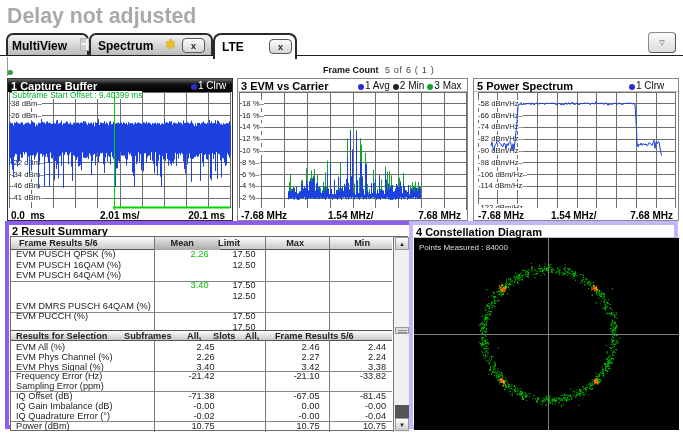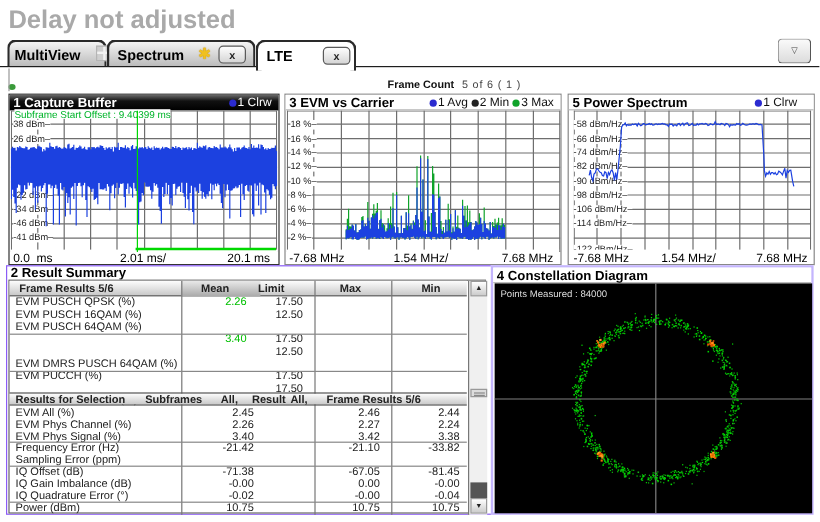--- a/index.html
+++ b/index.html
@@ -21,21 +21,21 @@
 #framecount{position:absolute;left:323px;top:65px;font-size:9px;color:#111;font-weight:bold}
 #framecount span{font-weight:normal;color:#444}
 #greendot{position:absolute;left:7px;top:70px;width:6px;height:5px;border-radius:50%;background:#3a9a3a}
 #leftline{position:absolute;left:7px;top:57px;width:1px;height:19px;background:#999}
 
 .panel{position:absolute;background:#fff}
 .ptitle{position:absolute;left:0;top:0;right:0;height:13px;font-size:11px;font-weight:bold;color:#000;background:#fff;border-bottom:1px solid #bbb}
 .ptitle .t{position:absolute;left:3px;top:1px;white-space:nowrap}
 .dot{display:inline-block;width:6px;height:6px;border-radius:50%;vertical-align:-0.5px;margin-right:1px}
 .leg{position:absolute;top:1px;font-size:10px;font-weight:normal;color:#111;white-space:nowrap}
-.axis{position:absolute;left:1px;right:1px;bottom:1px;height:11px;background:#fff;font-size:10px;font-weight:normal;color:#000}
+.axis{position:absolute;left:1px;right:1px;bottom:1px;height:11px;background:#fff;font-size:10px;font-weight:bold;color:#000}
 .axis span{top:1.5px}
 .yl{position:absolute;font-size:7.7px;color:#222;background:#fff;line-height:8px;white-space:nowrap;transform:translateY(-4px)}
 .sigsvg{pointer-events:none}
 svg{position:absolute;display:block}
 </style></head><body>
 <div id="app">
     <div id="delay">Delay not adjusted</div>
     <div id="tabline"></div>
     <div class="tab" id="tab1" style="left:6px;width:83px">
       <span class="lbl" style="left:4px">MultiView</span>
@@ -192,21 +192,21 @@
       <div class="yl" style="left:4px;top:129px">-122 dBm/Hz–</div>
       <svg class="sigsvg" style="left:4px;top:13px;z-index:5" width="198" height="118" viewBox="0 0 198 118">
         <path d="M13.0 54.1 L14.0 49.8 L15.0 55.9 L16.0 58.6 L17.0 53.1 L18.0 52.1 L19.0 49.0 L20.0 48.6 L21.0 50.3 L22.0 51.5 L23.0 52.0 L24.0 54.2 L25.0 54.6 L26.0 51.1 L27.0 51.9 L28.0 56.9 L29.0 51.7 L30.0 53.6 L31.0 50.6 L32.0 49.6 L33.0 52.1 L34.0 58.3 L35.0 51.8 L36.0 57.7 L37.0 49.4 L39.0 29.5 L40.0 14.0 L41.0 12.2 L42.0 11.9 L43.0 10.5 L44.0 12.9 L45.0 11.7 L46.0 12.4 L47.0 12.1 L48.0 12.3 L49.0 11.3 L50.0 11.9 L51.0 11.5 L52.0 11.3 L53.0 12.9 L54.0 10.8 L55.0 11.9 L56.0 12.8 L57.0 12.2 L58.0 11.1 L59.0 11.1 L60.0 12.2 L61.0 11.7 L62.0 11.6 L63.0 11.0 L64.0 11.8 L65.0 11.1 L66.0 12.3 L67.0 12.2 L68.0 11.3 L69.0 11.2 L70.0 11.8 L71.0 11.3 L72.0 11.6 L73.0 11.2 L74.0 10.9 L75.0 11.4 L76.0 11.2 L77.0 12.0 L78.0 12.1 L79.0 13.3 L80.0 11.4 L81.0 11.7 L82.0 11.4 L83.0 13.0 L84.0 12.1 L85.0 12.1 L86.0 12.9 L87.0 11.1 L88.0 10.9 L89.0 12.6 L90.0 11.4 L91.0 10.6 L92.0 12.5 L93.0 11.1 L94.0 10.6 L95.0 10.5 L96.0 12.6 L97.0 12.4 L98.0 11.6 L99.0 10.9 L100.0 12.6 L101.0 12.2 L102.0 12.5 L103.0 11.0 L104.0 12.1 L105.0 11.3 L106.0 11.3 L107.0 10.9 L108.0 11.4 L109.0 11.5 L110.0 10.9 L111.0 11.4 L112.0 12.6 L113.0 12.1 L114.0 11.1 L115.0 11.6 L116.0 12.0 L117.0 11.6 L118.0 9.5 L119.0 11.8 L120.0 11.4 L121.0 11.4 L122.0 11.9 L123.0 10.9 L124.0 11.1 L125.0 11.5 L126.0 12.6 L127.0 10.9 L128.0 11.2 L129.0 11.8 L130.0 13.6 L131.0 11.8 L132.0 12.5 L133.0 11.9 L134.0 12.1 L135.0 12.3 L136.0 11.0 L137.0 11.6 L138.0 10.9 L139.0 12.4 L140.0 11.9 L141.0 10.8 L142.0 11.5 L143.0 12.2 L144.0 12.3 L145.0 12.1 L146.0 11.8 L147.0 11.3 L148.0 11.6 L149.0 11.2 L150.0 11.2 L151.0 11.6 L152.0 10.8 L153.0 11.2 L154.0 11.8 L155.0 11.8 L156.0 11.7 L157.0 12.2 L158.5 36.9 L159.0 50.2 L160.0 54.8 L161.0 52.1 L162.0 53.2 L163.0 51.0 L164.0 53.3 L165.0 51.9 L166.0 51.8 L167.0 53.1 L168.0 51.8 L169.0 53.6 L170.0 53.0 L171.0 50.6 L172.0 51.4 L173.0 52.2 L174.0 53.7 L175.0 50.8 L176.0 48.2 L177.0 56.4 L178.0 50.1 L179.0 51.7 L180.0 50.0 L181.0 49.8 L182.5 59.0 L183.5 63.4" stroke="#1c41e0" stroke-width="1" fill="none"></path>
       </svg>
       <div class="axis">
         <span style="position:absolute;left:3px">-7.68 MHz</span>
         <span style="position:absolute;left:76px">1.54 MHz/</span>
         <span style="position:absolute;right:4px">7.68 MHz</span>
       </div>
     </div>
-    <div class="panel" id="rs" style="left:5px;top:221px;width:421px;height:208px;border:1px solid #8b5cf6">
+    <div class="panel" id="rs" style="left:5px;top:221px;width:421px;height:208px;border:4px solid #8b5cf6">
       <div class="abs" style="left:3px;top:0px;font-size:11px;font-weight:bold;color:#000">2 Result Summary</div>
       <div class="abs" id="tbl" style="left:1px;top:11px;width:398px;height:195px;border:1px solid #666;background:#fff;font-size:9.2px;color:#222">
         <div class="abs" style="left:0;top:0;width:381px;height:13px;background:linear-gradient(#fdfdfd,#c9c9c9);border-bottom:1px solid #555;font-weight:bold">
           <span class="abs" style="left:8px;top:1px">Frame Results 5/6</span>
           <span class="abs" style="left:143px;top:0;width:66px;height:13px;background:linear-gradient(#e9e9e9,#a9a9a9)"></span>
           <span class="abs" style="right:198px;top:1px">Mean</span>
           <span class="abs" style="right:152px;top:1px">Limit</span>
           <span class="abs" style="right:88px;top:1px">Max</span>
           <span class="abs" style="right:22px;top:1px">Min</span>
         </div>
@@ -227,21 +227,21 @@
         <div class="abs" style="left:5px;top:74.4px;white-space:nowrap">EVM PUCCH (%)</div>
         <span class="abs" style="right:151.5px;top:74.4px">17.50</span>
         <div class="abs" style="left:5px;top:94px;white-space:nowrap">EVM DMRS PUCCH (%)</div>
         <span class="abs" style="right:151.5px;top:84.8px">17.50</span>
         <div class="abs" style="left:0;top:44.3px;width:381px;height:1px;background:#888"></div>
         <div class="abs" style="left:0;top:75.4px;width:381px;height:1px;background:#888"></div>
         <div class="abs" style="left:0;top:93px;width:381px;height:10.5px;background:linear-gradient(#fdfdfd,#c9c9c9);border-top:1px solid #555;border-bottom:1px solid #555;font-weight:bold">
           <span class="abs" style="left:5px;top:0">Results for Selection</span>
           <span class="abs" style="left:113px;top:0">Subframes</span>
           <span class="abs" style="left:176px;top:0">All,</span>
-          <span class="abs" style="left:202px;top:0">Result</span>
+          <span class="abs" style="left:202px;top:0">Slots</span>
           <span class="abs" style="left:234px;top:0">All,</span>
           <span class="abs" style="left:264px;top:0">Frame Results 5/6</span>
         </div>
         <div class="abs" style="left:5px;top:104.6px;white-space:nowrap">EVM All (%)</div>
         <span class="abs" style="right:192.5px;top:104.6px">2.45</span>
         <span class="abs" style="right:87.5px;top:104.6px">2.46</span>
         <span class="abs" style="right:21px;top:104.6px">2.44</span>
         <div class="abs" style="left:5px;top:114.5px;white-space:nowrap">EVM Phys Channel (%)</div>
         <span class="abs" style="right:192.5px;top:114.5px">2.26</span>
         <span class="abs" style="right:87.5px;top:114.5px">2.27</span>
@@ -278,21 +278,21 @@
           <div class="abs" style="left:1px;top:0px;width:14px;height:13px;background:linear-gradient(#fff,#ccc);border:1px solid #999;font-size:6px;text-align:center;line-height:12px;color:#222">▲</div>
           <div class="abs" style="left:1px;top:90px;width:14px;height:7px;background:#ddd;border:1px solid #999">
             <div style="position:absolute;left:2px;top:2px;width:9px;height:1px;background:#888"></div>
             <div style="position:absolute;left:2px;top:4px;width:9px;height:1px;background:#888"></div>
           </div>
           <div class="abs" style="left:1px;top:168px;width:14px;height:13px;background:#555"></div>
           <div class="abs" style="left:1px;top:181px;width:14px;height:13px;background:linear-gradient(#fff,#ccc);border:1px solid #999;font-size:6px;text-align:center;line-height:12px;color:#222">▼</div>
         </div>
       </div>
     </div>
-    <div class="panel" id="cs" style="left:409px;top:221px;width:269px;height:208px;border:2px solid #c4b5fd">
+    <div class="panel" id="cs" style="left:409px;top:221px;width:269px;height:208px;border:4px solid #c4b5fd">
       <div class="ptitle" style="height:13px">
         <span class="t">4 Constellation Diagram</span>
       </div>
       <svg style="left:1px;top:13px" width="265" height="192" viewBox="0 0 265 192">
         <rect x="0" y="0" width="265" height="192" fill="#000"></rect>
         <line x1="0" y1="96.5" x2="265" y2="96.5" stroke="#808080" stroke-width="1"></line>
         <line x1="134.5" y1="0" x2="134.5" y2="192" stroke="#808080" stroke-width="1"></line>
         <rect x="75.6" y="129.4" width="1.3" height="1.3" fill="#00c400"></rect>
         <rect x="97.8" y="157.1" width="1" height="1" fill="#12bb12"></rect>
         <rect x="68.9" y="90.5" width="1" height="1" fill="#00e000"></rect>

